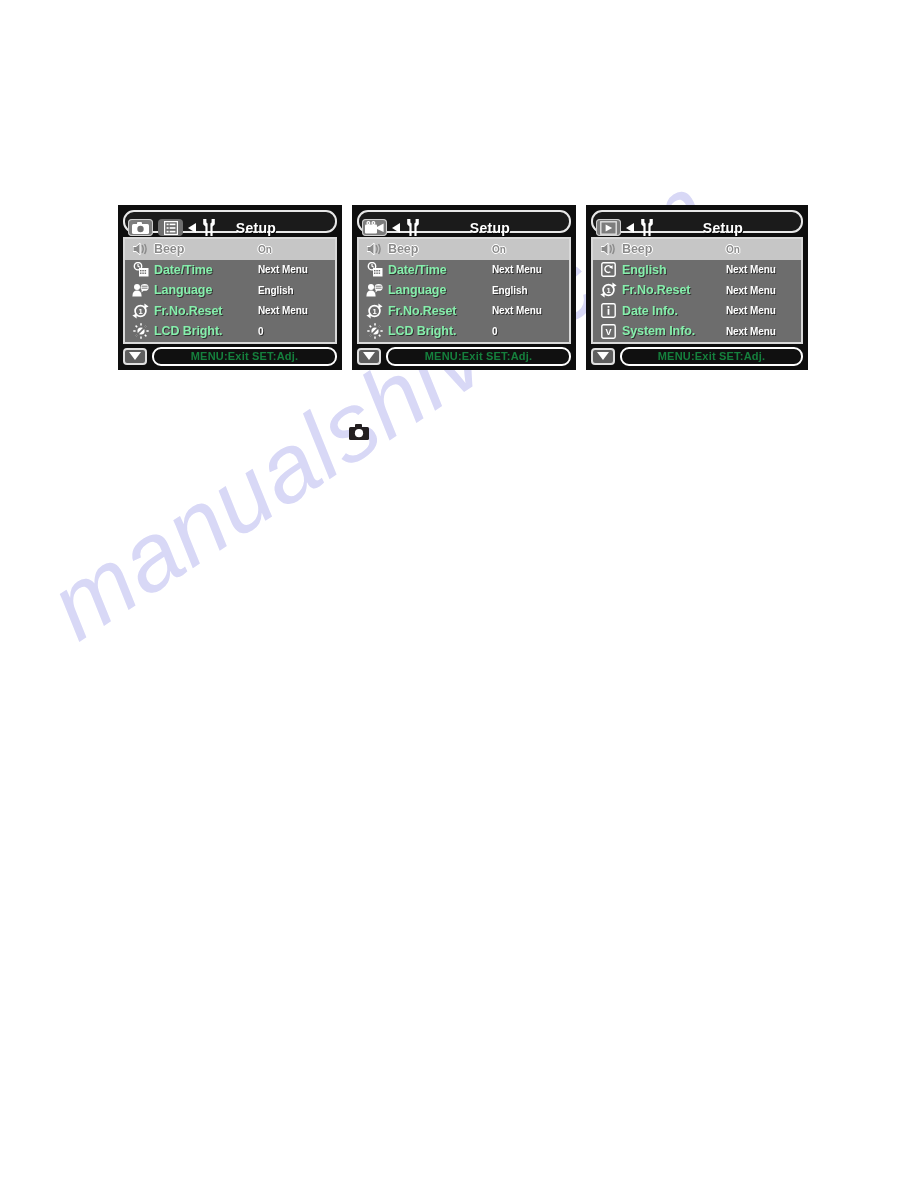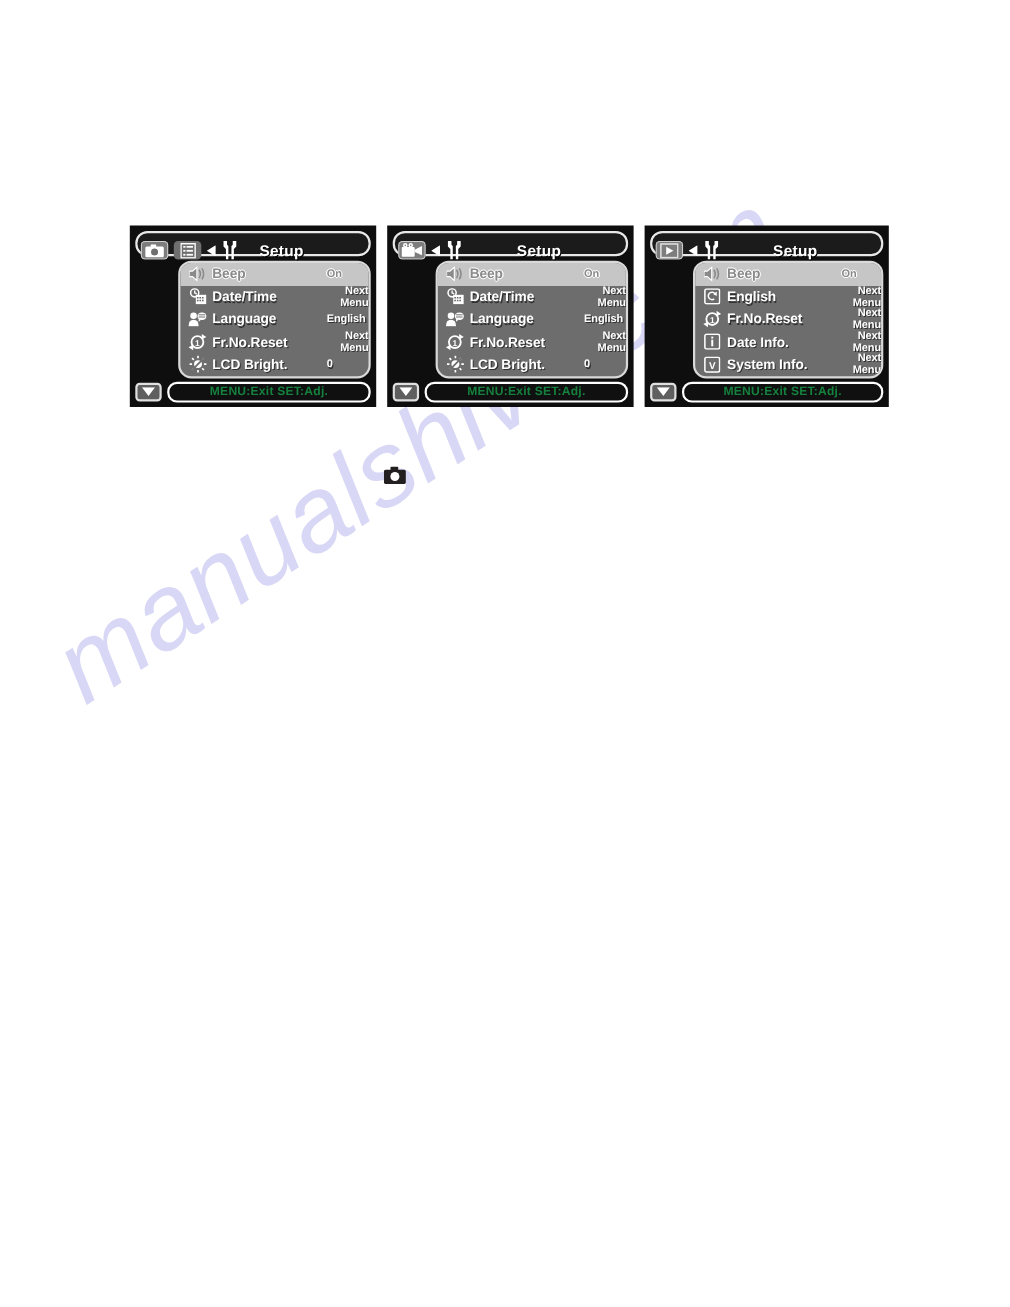--- a/index.html
+++ b/index.html
@@ -96,40 +96,39 @@
   .chip.sel { background: #7d7d7d; box-shadow: 0 0 0 1px #d0d0d0 inset; }
   .chip.plain { background: transparent; width: auto; }
 
   svg { display: block; }
 
   
   .lcd-body {
     margin-top: 4px;
     background: #6d6d6d;
     border: 2px solid #d9d9d9;
-    border-radius: 12px;
+    border-radius: 0;
     overflow: hidden;
-    margin-left: 39px;
   }
   .row {
     height: 20.5px;
     display: flex;
     align-items: center;
     padding-left: 5px;
     box-sizing: border-box;
   }
   .row + .row { }
   .row.hl { background: #c6c6c6; }
   .row-ico {
     width: 21px; height: 18px;
     display: flex; align-items: center; justify-content: center;
     flex: none;
   }
   .row-label {
-    color: #ffffff;
+    color: #86efac;
     font-size: 12.5px;
     font-weight: bold;
     letter-spacing: -0.1px;
     text-shadow: 1px 1px 0 rgba(0,0,0,.55);
     margin-left: 3px;
     width: 104px;
     flex: none;
   }
   .row-value {
     color: #ffffff;

